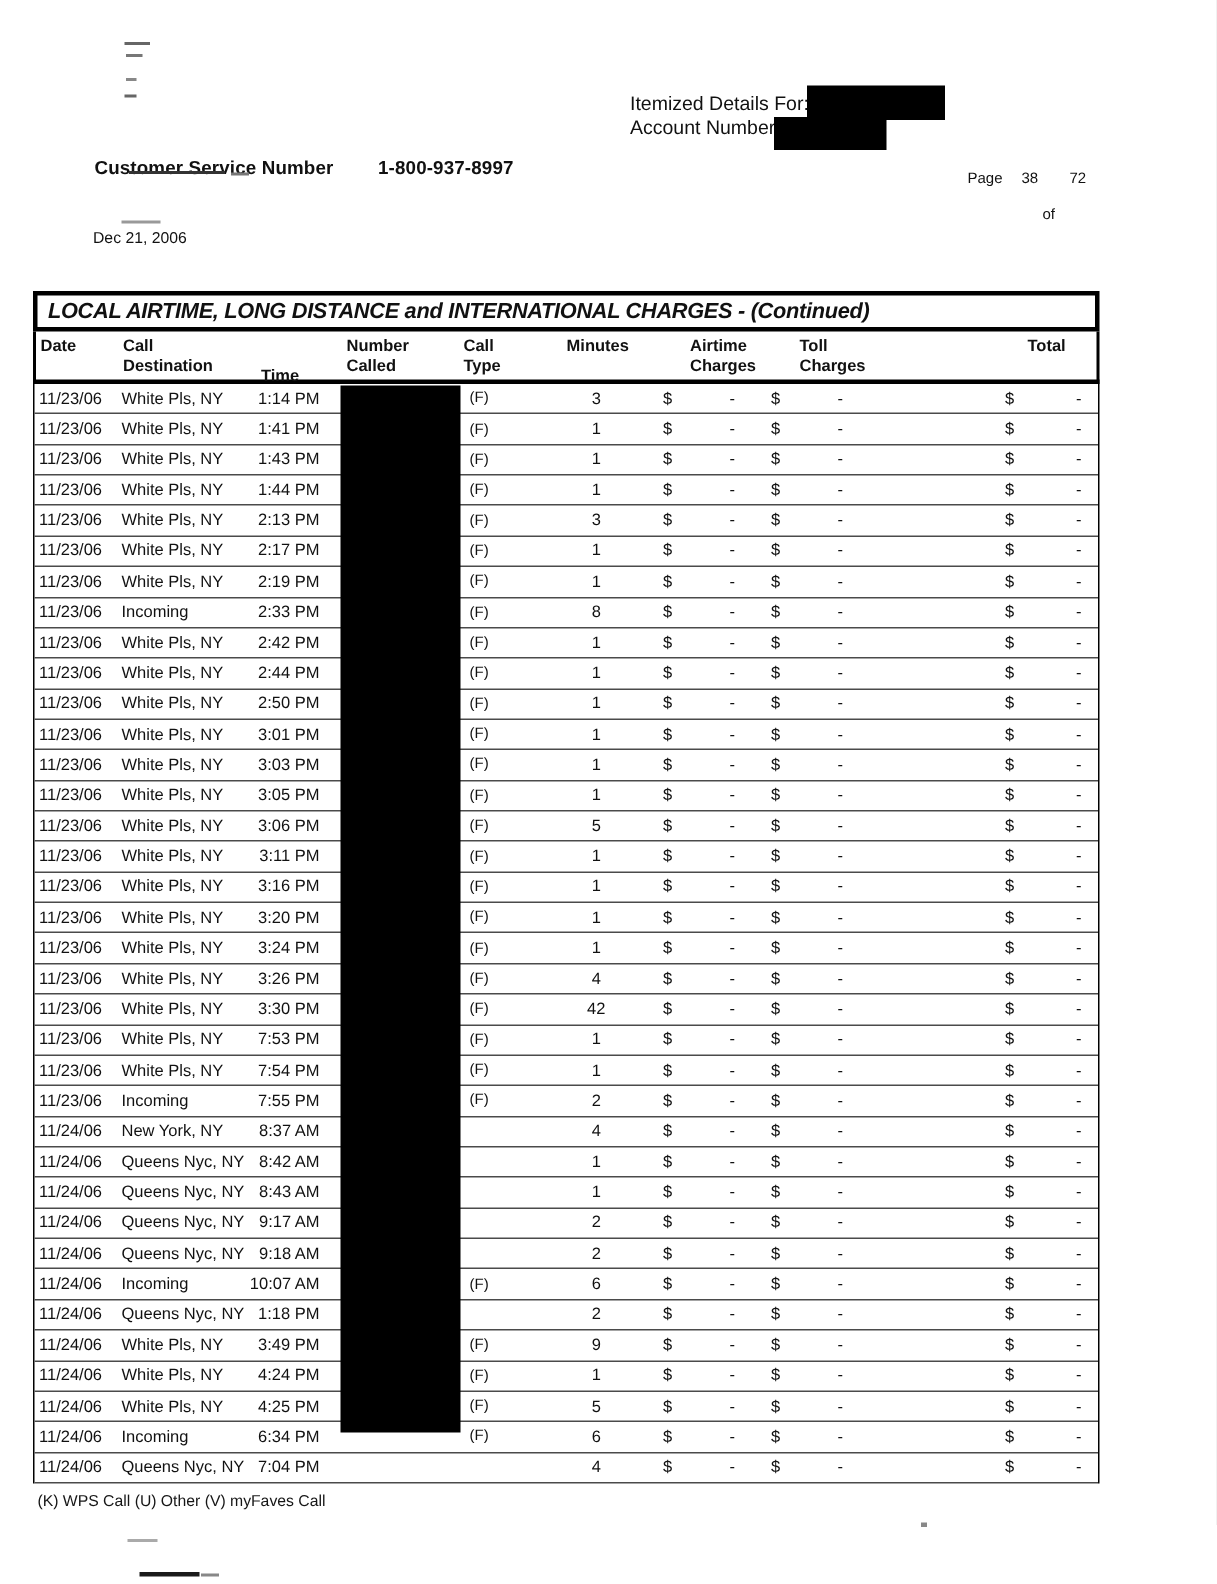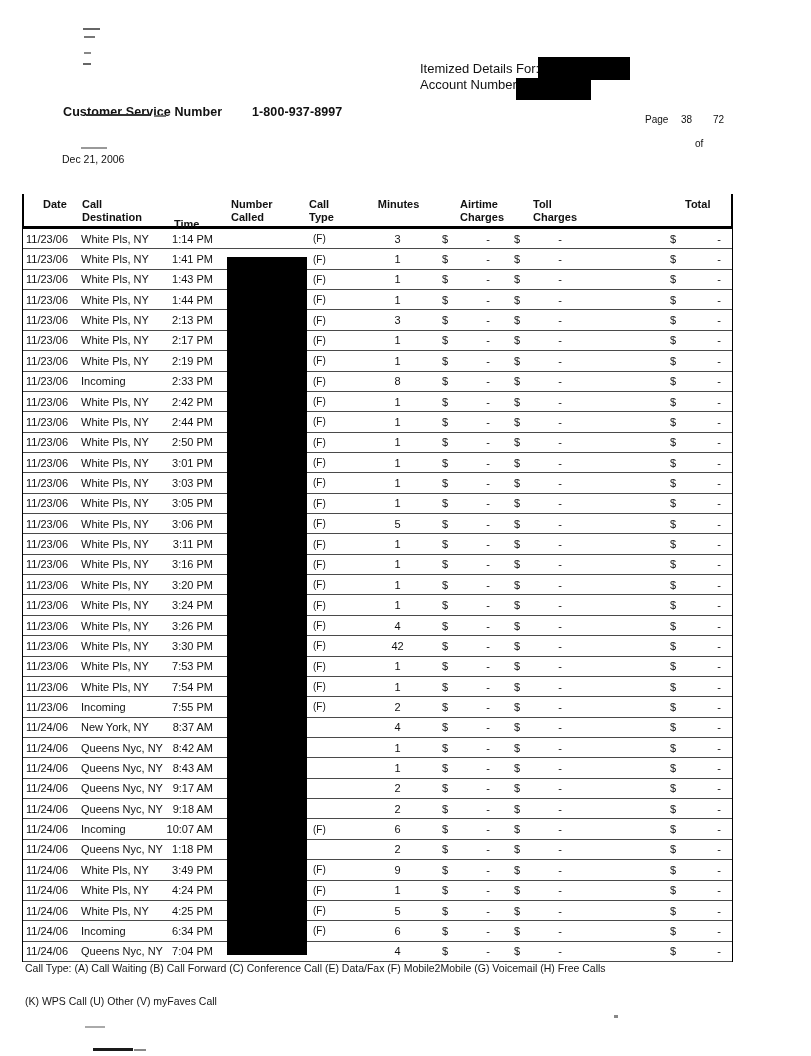--- a/index.html
+++ b/index.html
@@ -25,21 +25,21 @@
     display:flex; align-items:center; padding-left:7px;
     font-size:14.5px; font-weight:bold; font-style:italic; letter-spacing:-0.2px;
     white-space:nowrap;
   }
   .grid { display:grid; grid-template-columns:52px 90px 56px 80px 65px 63px 70px 72px 85px 78px; }
   .header-row {
     box-sizing:border-box; width:711px; height:35px;
     border-left:2px solid #000; border-right:2px solid #000; border-bottom:3px solid #000;
   }
   .hc { font-size:11px; font-weight:bold; line-height:1.22; padding-top:4px; }
-  .h-date  { padding-left:19px; }
+  .h-date  { padding-left:3px; }
   .h-dest  { padding-left:6px; }
   .h-time  { padding-left:8px;margin-top:20px; }
   .h-num   { padding-left:9px; }
   .h-type  { padding-left:7px; }
   .h-min   { text-align:center; }
   .h-air   { padding-left:30px; }
   .h-toll  { padding-left:33px; }
   .h-total { padding-left:28px; }
   .hc .l1, .hc .l2 { display:block; }
 
@@ -83,20 +83,21 @@
   <div class="abs lbl-date" style="left:62px;top:118px;margin-top:35px;">Dec 21, 2006</div>
 
   <div class="pageinfo">
     <span style="left:0;">Page</span>
     <span style="left:36px;">38</span>
     <span style="left:50px;margin-top:24px;">of</span>
     <span style="left:68px;">72</span>
   </div>
 
   <div class="bill-table">
+    <div class="title-box">LOCAL AIRTIME, LONG DISTANCE and INTERNATIONAL CHARGES  - (Continued)</div>
 
     <div class="grid header-row">
       <div class="hc h-date">
           <span class="l1">Date</span>
         </div>
       <div class="hc h-dest">
           <span class="l1">Call</span>
           <span class="l2">Destination</span>
         </div>
       <div class="hc h-time">
@@ -917,20 +918,19 @@
     <div class="money c-total">
             <span class="cur">$</span>
             <span class="amt">-</span>
           </div>
   </div>
 </div>
   </div>
 
   <div class="redact-col"></div>
 
-  <div class="legend" style="top:962px;">Call Type: (A) Call Waiting (B) Call Forward (C) Conference Call (E) Data/Fax (F) Mobile2Mobile (G) Voicemail (H) Free Calls</div>
   <div class="legend" style="top:995px;">(K) WPS Call (U) Other (V) myFaves Call</div>
 
   <div class="artifact" style="left:614px;top:1015px;width:4px;height:3px;background:#888;"></div>
   <div class="artifact" style="left:85px;top:1026px;width:20px;height:2px;background:#aaa;"></div>
   <div class="artifact" style="left:93px;top:1048px;width:40px;height:2.5px;background:#1a1a1a;"></div>
   <div class="artifact" style="left:134px;top:1049px;width:12px;height:1.5px;background:#888;"></div>
 </div>
 
 </body></html>

